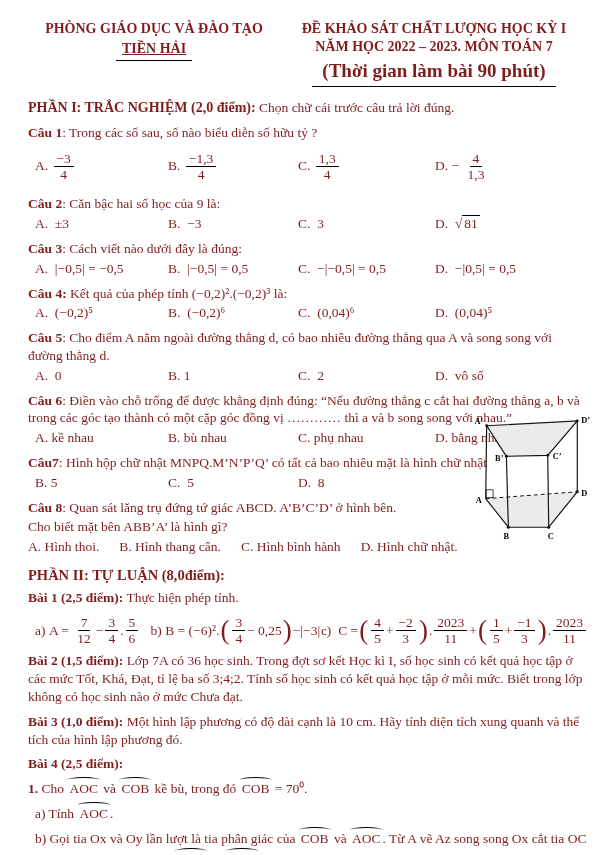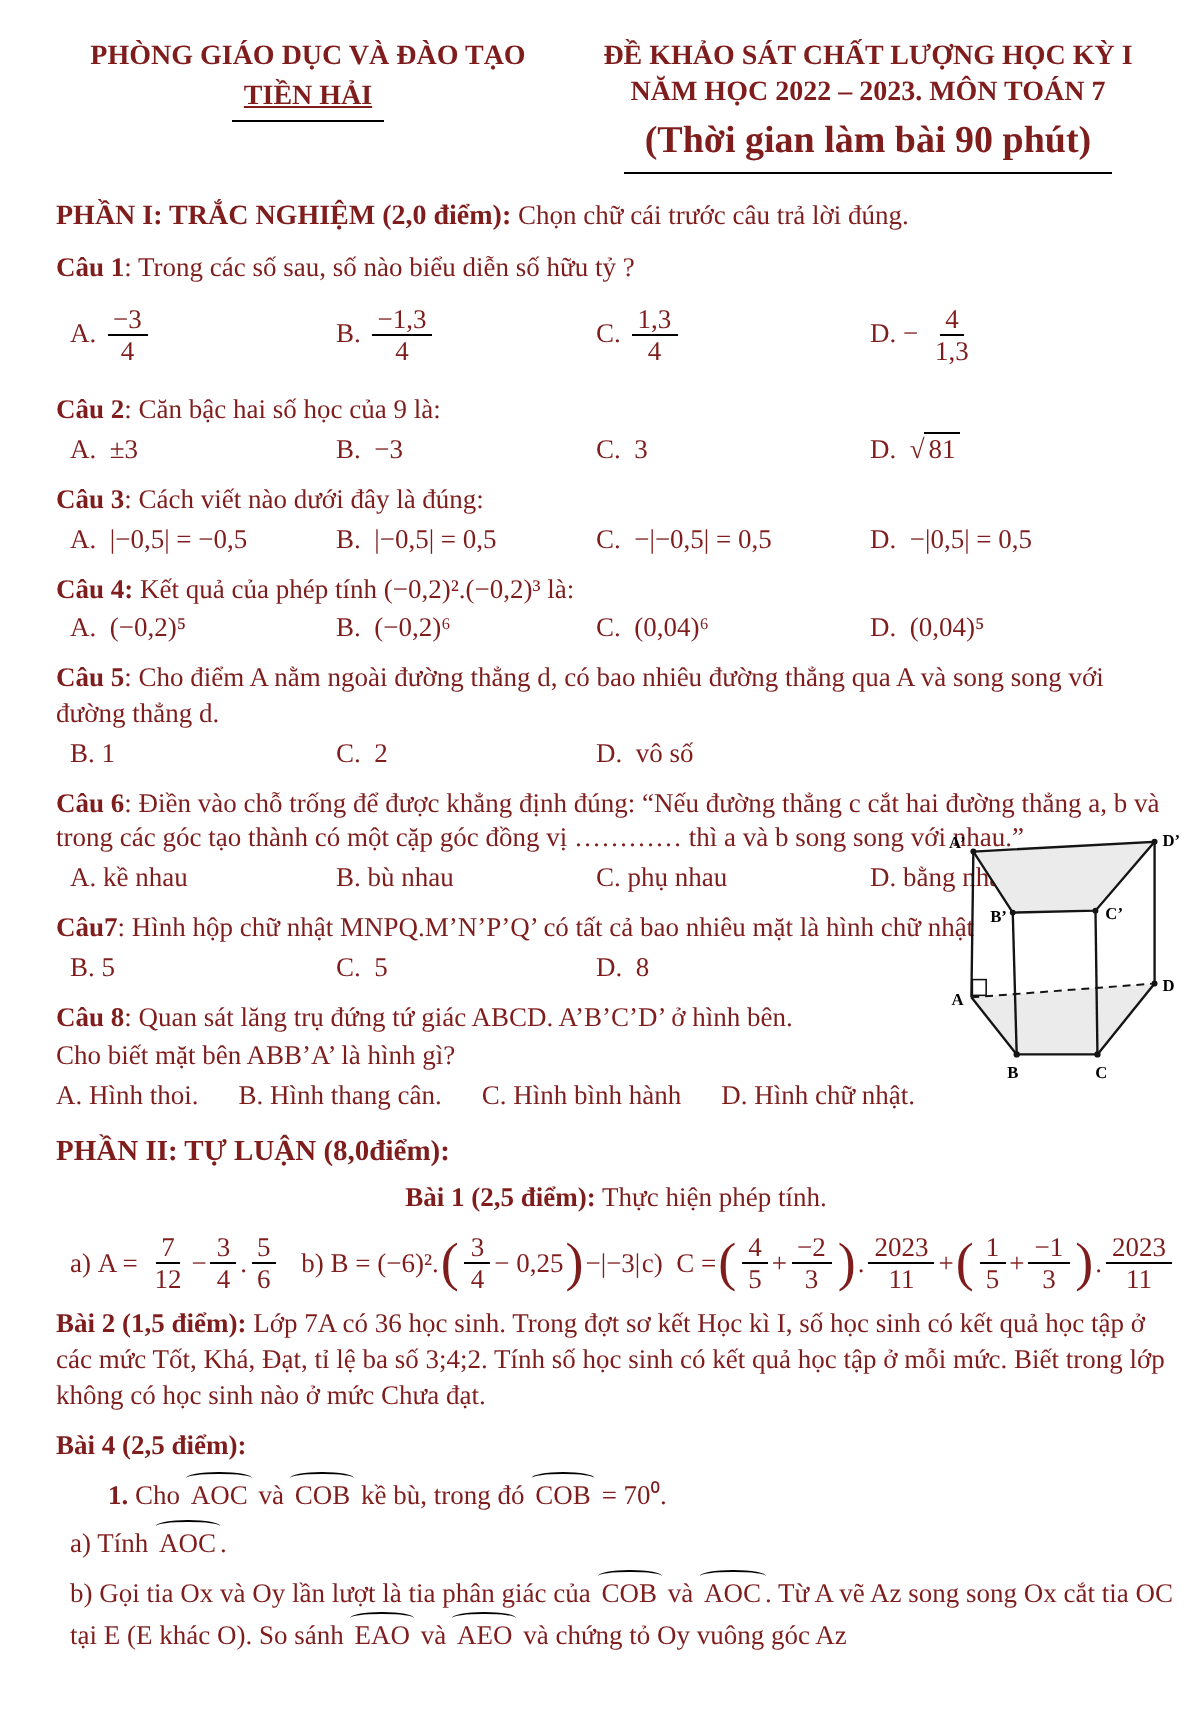--- a/index.html
+++ b/index.html
@@ -29,21 +29,21 @@
   .sqrt .rad{border-top:1.2px solid #000;padding:0 2px;}
   .bp{display:inline-block;font-size:27px;line-height:0.85;vertical-align:middle;font-weight:400;margin:0 1px;}
   .fline{display:flex;align-items:center;margin:8px 0 6px;padding-left:7px;}
   .fseg{display:inline-flex;align-items:center;white-space:pre;}
   .seg-a{width:148px;}
   .seg-b{width:218px;}
   .hat{position:relative;display:inline-block;padding:3px 2px 0;white-space:pre;}
   .hat::before{content:"";position:absolute;left:0;right:0;top:0;height:5px;border-top:1.3px solid #000;border-radius:50% 50% 0 0;}
   .b45{margin:9px 0 3px;}
   .b4line{margin:4px 0 2px;padding-left:7px;}
-  .b4line.num{padding-left:0;margin-left:26px;}
+  .b4line.num{padding-left:0;}
   .fig{position:absolute;top:406px;right:6px;width:130px;height:141px;}
   .fig text{font-weight:bold;font-size:8.5px;font-family:"Liberation Serif",serif;}
 </style>
 </head>
 <body>
 
 <div class="page">
 
   <div class="hdr">
     <div class="hdr-left">
@@ -86,20 +86,21 @@
   <p class="q"><b>Câu 4:</b><span> Kết quả của phép tính (−0,2)².(−0,2)³ là:</span></p>
   <div class="opts">
     <span class="opt">A.  (−0,2)⁵</span>
     <span class="opt">B.  (−0,2)⁶</span>
     <span class="opt">C.  (0,04)⁶</span>
     <span class="opt">D.  (0,04)⁵</span>
   </div>
 
   <p class="q"><b>Câu 5</b><span>: Cho điểm A nằm ngoài đường thẳng d, có bao nhiêu đường thẳng qua A và song song với đường thẳng d.</span></p>
   <div class="opts">
+    <span class="opt">A.  0</span>
     <span class="opt">B. 1</span>
     <span class="opt">C.  2</span>
     <span class="opt">D.  vô số</span>
   </div>
 
   <p class="q"><b>Câu 6</b><span>: Điền vào chỗ trống để được khẳng định đúng: “Nếu đường thẳng c cắt hai đường thẳng a, b và trong các góc tạo thành có một cặp góc đồng vị ………… thì a và b song song với nhau.”</span></p>
   <div class="opts">
     <span class="opt">A. kề nhau</span>
     <span class="opt">B. bù nhau</span>
     <span class="opt">C. phụ nhau</span>
@@ -117,21 +118,21 @@
   <div class="b4line num" style="padding-left:0;margin:0 0 2px;">Cho biết mặt bên ABB’A’ là hình gì?</div>
   <div class="opts8">
     <span>A. Hình thoi.</span>
     <span>B. Hình thang cân.</span>
     <span>C. Hình bình hành</span>
     <span>D. Hình chữ nhật.</span>
   </div>
 
   <p class="sect"><b style="font-size:14.5px;">PHẦN II: TỰ LUẬN (8,0điểm):</b></p>
 
-  <p class="q" style="margin-top:2px;text-align:center;"><b>Bài 1 (2,5 điểm):</b><span> Thực hiện phép tính.</span></p>
+  <p class="q" style="margin-top:2px;"><b>Bài 1 (2,5 điểm):</b><span> Thực hiện phép tính.</span></p>
   <div class="fline">
     <span class="fseg seg-a">
       <span>a) </span><span>A = </span>
       <span class="frac"><span class="fn">7</span><span class="fd">12</span></span>
       <span>−</span>
       <span class="frac"><span class="fn">3</span><span class="fd">4</span></span>
       <span>.</span>
       <span class="frac"><span class="fn">5</span><span class="fd">6</span></span>
     </span>
     <span class="fseg seg-b">
@@ -157,20 +158,21 @@
       <span>+</span>
       <span class="frac"><span class="fn">−1</span><span class="fd">3</span></span>
       <span class="bp">)</span>
       <span>.</span>
       <span class="frac"><span class="fn">2023</span><span class="fd">11</span></span>
     </span>
   </div>
 
   <p class="q" style="margin-top:4px;"><b>Bài 2 (1,5 điểm):</b><span> Lớp 7A có 36 học sinh. Trong đợt sơ kết Học kì I, số học sinh có kết quả học tập ở các mức Tốt, Khá, Đạt, tỉ lệ ba số 3;4;2. Tính số học sinh có kết quả học tập ở mỗi mức. Biết trong lớp không có học sinh nào ở mức Chưa đạt.</span></p>
 
+  <p class="q"><b>Bài 3 (1,0 điểm):</b><span> Một hình lập phương có độ dài cạnh là 10 cm. Hãy tính diện tích xung quanh và thể tích của hình lập phương đó.</span></p>
 
   <p class="q b45"><b>Bài 4 (2,5 điểm):</b></p>
   <div class="b4line num">
     <b>1.</b><span> Cho </span><span class="hat">AOC</span><span> và </span><span class="hat">COB</span><span> kề bù, trong đó </span><span class="hat">COB</span><span> = 70⁰.</span>
   </div>
   <div class="b4line">
     <span>a) Tính </span><span class="hat">AOC</span><span>.</span>
   </div>
   <div class="b4line">
     <span>b) Gọi tia Ox và Oy lần lượt là tia phân giác của </span><span class="hat">COB</span><span> và </span><span class="hat">AOC</span><span>. Từ A vẽ Az song song Ox cắt tia OC tại E (E khác O). So sánh </span><span class="hat">EAO</span><span> và </span><span class="hat">AEO</span><span> và chứng tỏ Oy vuông góc Az</span>

